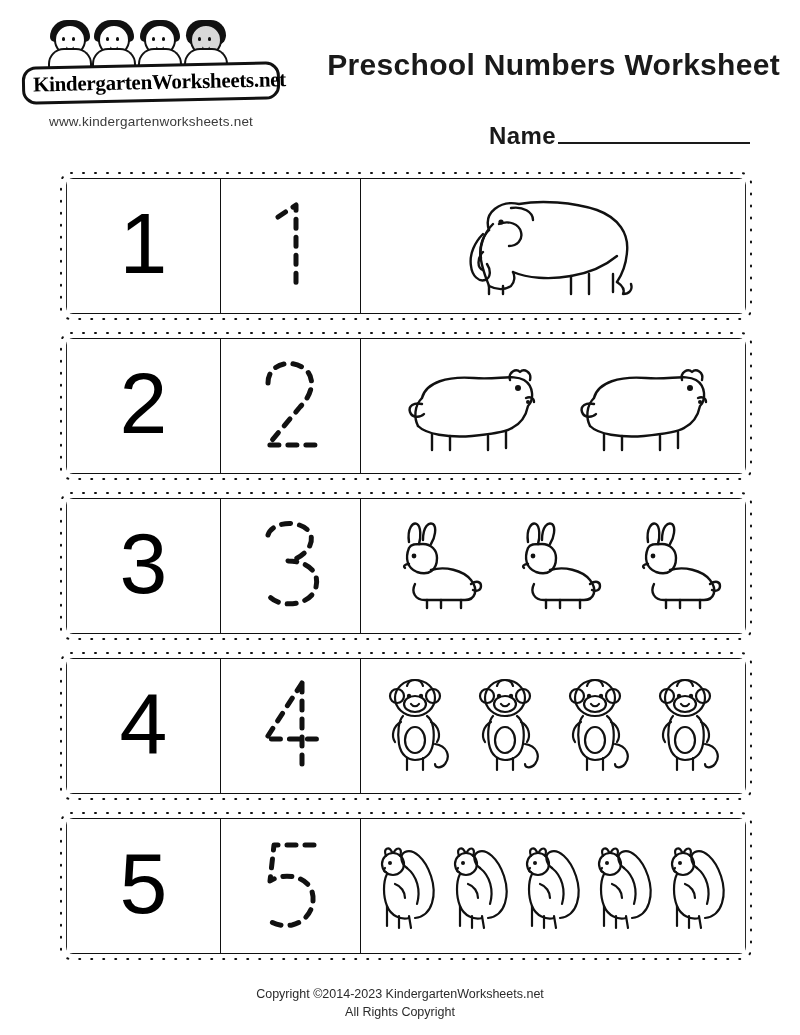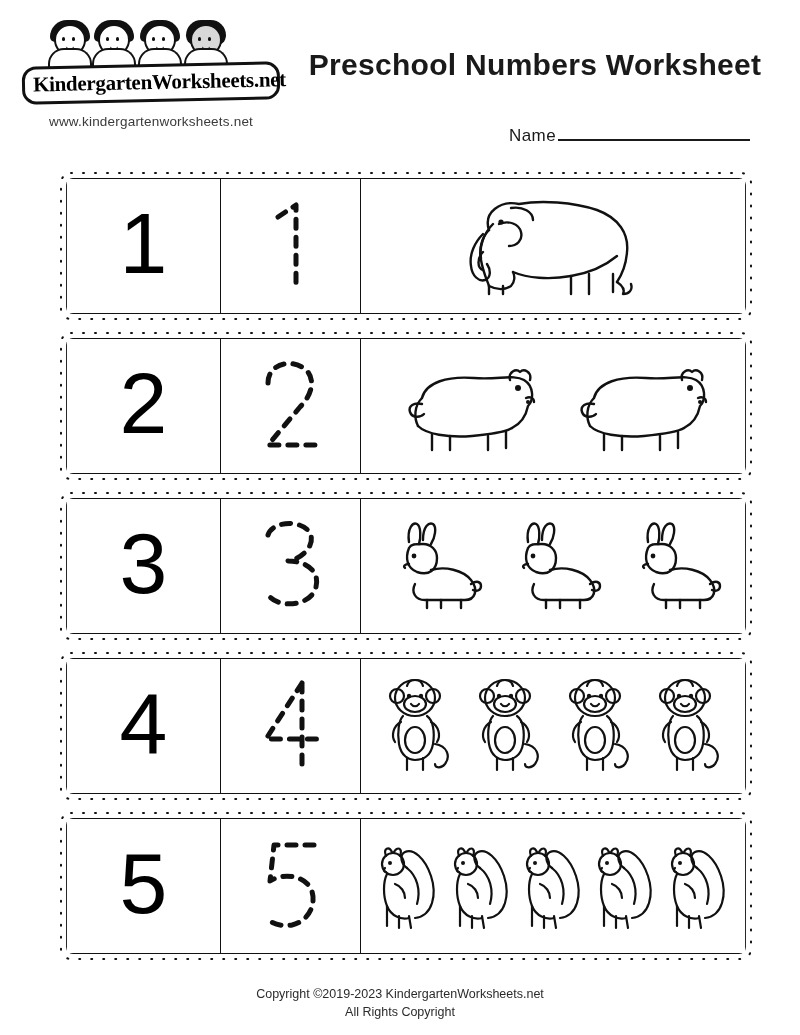--- a/index.html
+++ b/index.html
@@ -127,30 +127,31 @@
   .title {
     position: absolute;
     left: 290px;
     top: 48px;
     width: 490px;
     font-family: "Liberation Sans", sans-serif;
     font-size: 30px;
     font-weight: bold;
     letter-spacing: 0.3px;
     color: #1a1a1a;
-    text-align: center;
+    text-align: right;
   }
   .name-line {
     position: absolute;
     right: 50px;
     top: 122px;
-    font-size: 17px;
+    font-size: 24px;
     font-family: "Liberation Sans", sans-serif;
     color: #1a1a1a;
     letter-spacing: 0.4px;
+    font-weight: bold;
   }
   .name-line .blank {
     display: inline-block;
     width: 192px;
     border-bottom: 2px solid #1a1a1a;
     height: 17px;
     margin-left: 2px;
   }
 
   
@@ -581,15 +582,15 @@
             <path d="M20 50 C26 52 30 58 30 64"></path>
           </g>
         </svg>
       </div>
     </div>
   </div>
 
 </div>
 
 <div class="footer">
-  <div>Copyright ©2019-2023 KindergartenWorksheets.net</div>
+  <div>Copyright ©2014-2023 KindergartenWorksheets.net</div>
   <div>All Rights Copyright</div>
 </div>
 
 </body></html>

